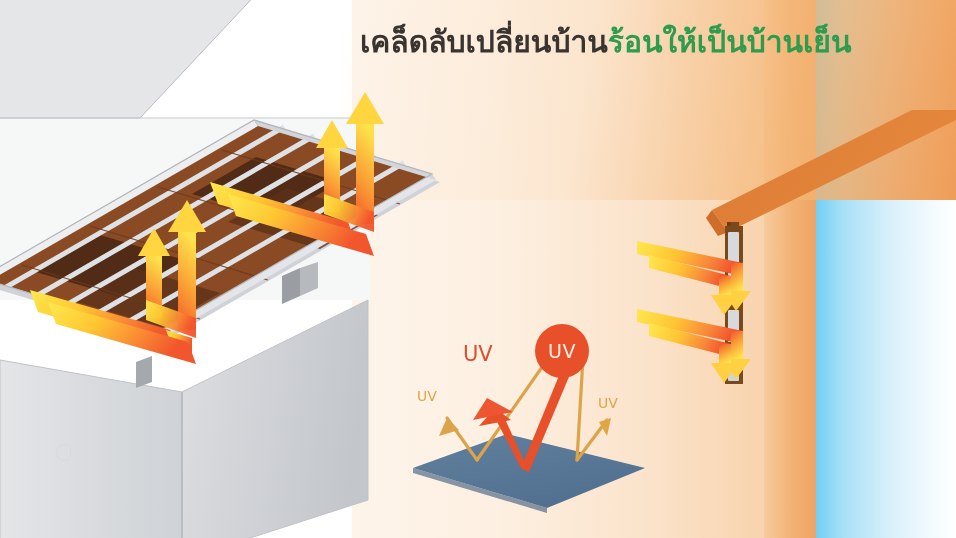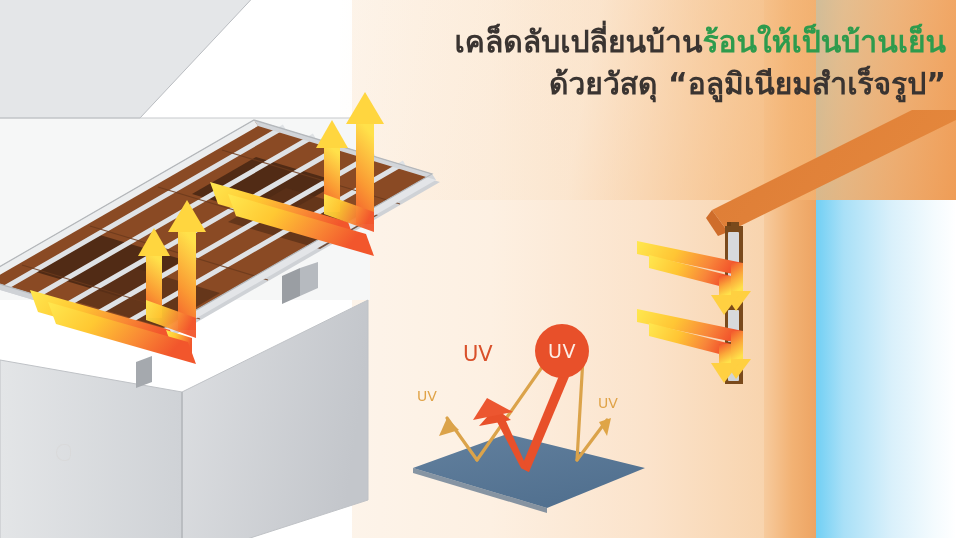--- a/index.html
+++ b/index.html
@@ -40,21 +40,21 @@
     background: linear-gradient(90deg, #a9adb4 0%, #b4b8bf 60%, #b9bdc4 100%);
   }
   #bg-orange-top {
     position: absolute; left: 340px; top: 0; width: 616px; height: 200px;
     background: linear-gradient(100deg, rgba(253,244,234,0) 0%, rgba(250,223,193,0.35) 40%, rgba(244,179,113,0.78) 78%, rgba(237,146,68,0.9) 100%);
   }
 
   
   #title-block {
     position: absolute; left: 360px; top: 24px; width: 586px;
-    text-align: right;
+    text-align: left;
     line-height: 1.22;
     z-index: 40;
   }
   .title-line {
     font-size: 30px;
     font-weight: bold;
     color: #3a3431;
     letter-spacing: 0px;
     white-space: nowrap;
   }
@@ -308,16 +308,15 @@
     <div id="uv-sun">
       <span id="uv-sun-text">UV</span>
     </div>
     <div class="uv-label" id="uv-label-big">UV</div>
     <div class="uv-label" id="uv-label-left">UV</div>
     <div class="uv-label" id="uv-label-right">UV</div>
   </div>
 
   <div id="title-block">
     <div class="title-line l1"><span class="t-dark">เคล็ดลับเปลี่ยนบ้าน</span><span class="t-green">ร้อนให้เป็นบ้านเย็น</span></div>
-    <div class="title-line l2 t-dark">ด้วยวัสดุ “อลูมิเนียมสำเร็จรูป”</div>
   </div>
 
 </div>
 
 </body></html>

